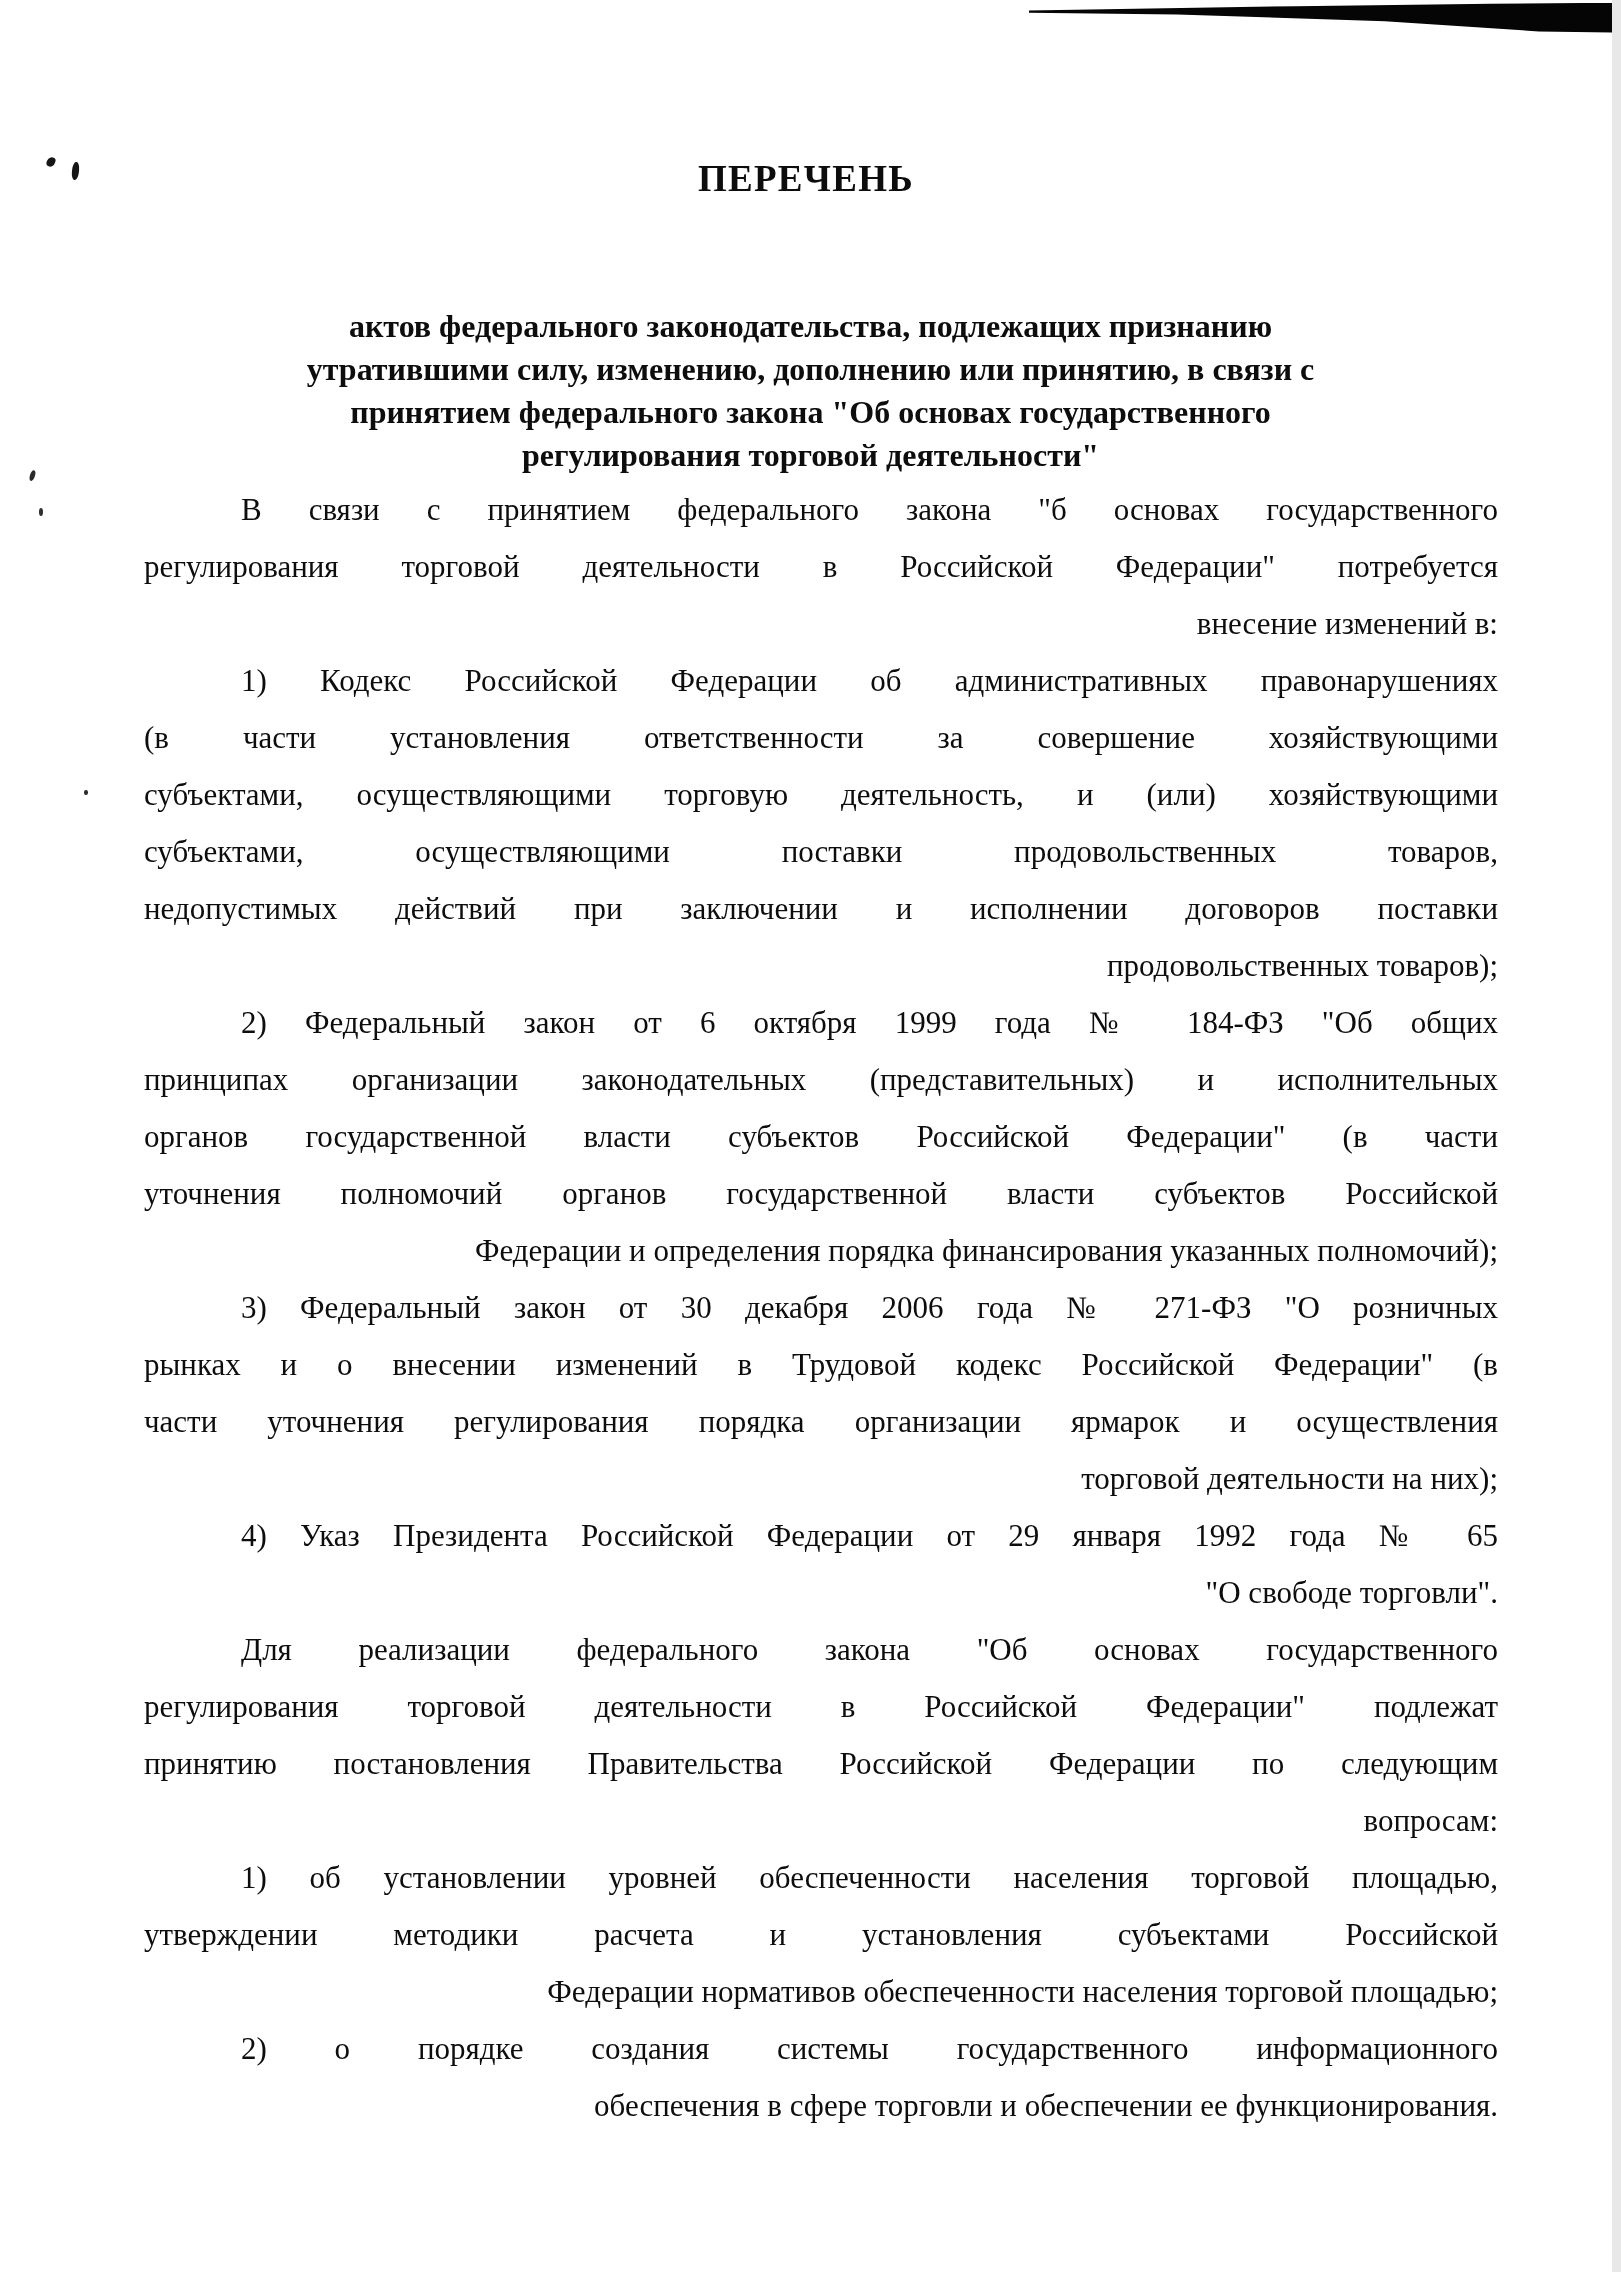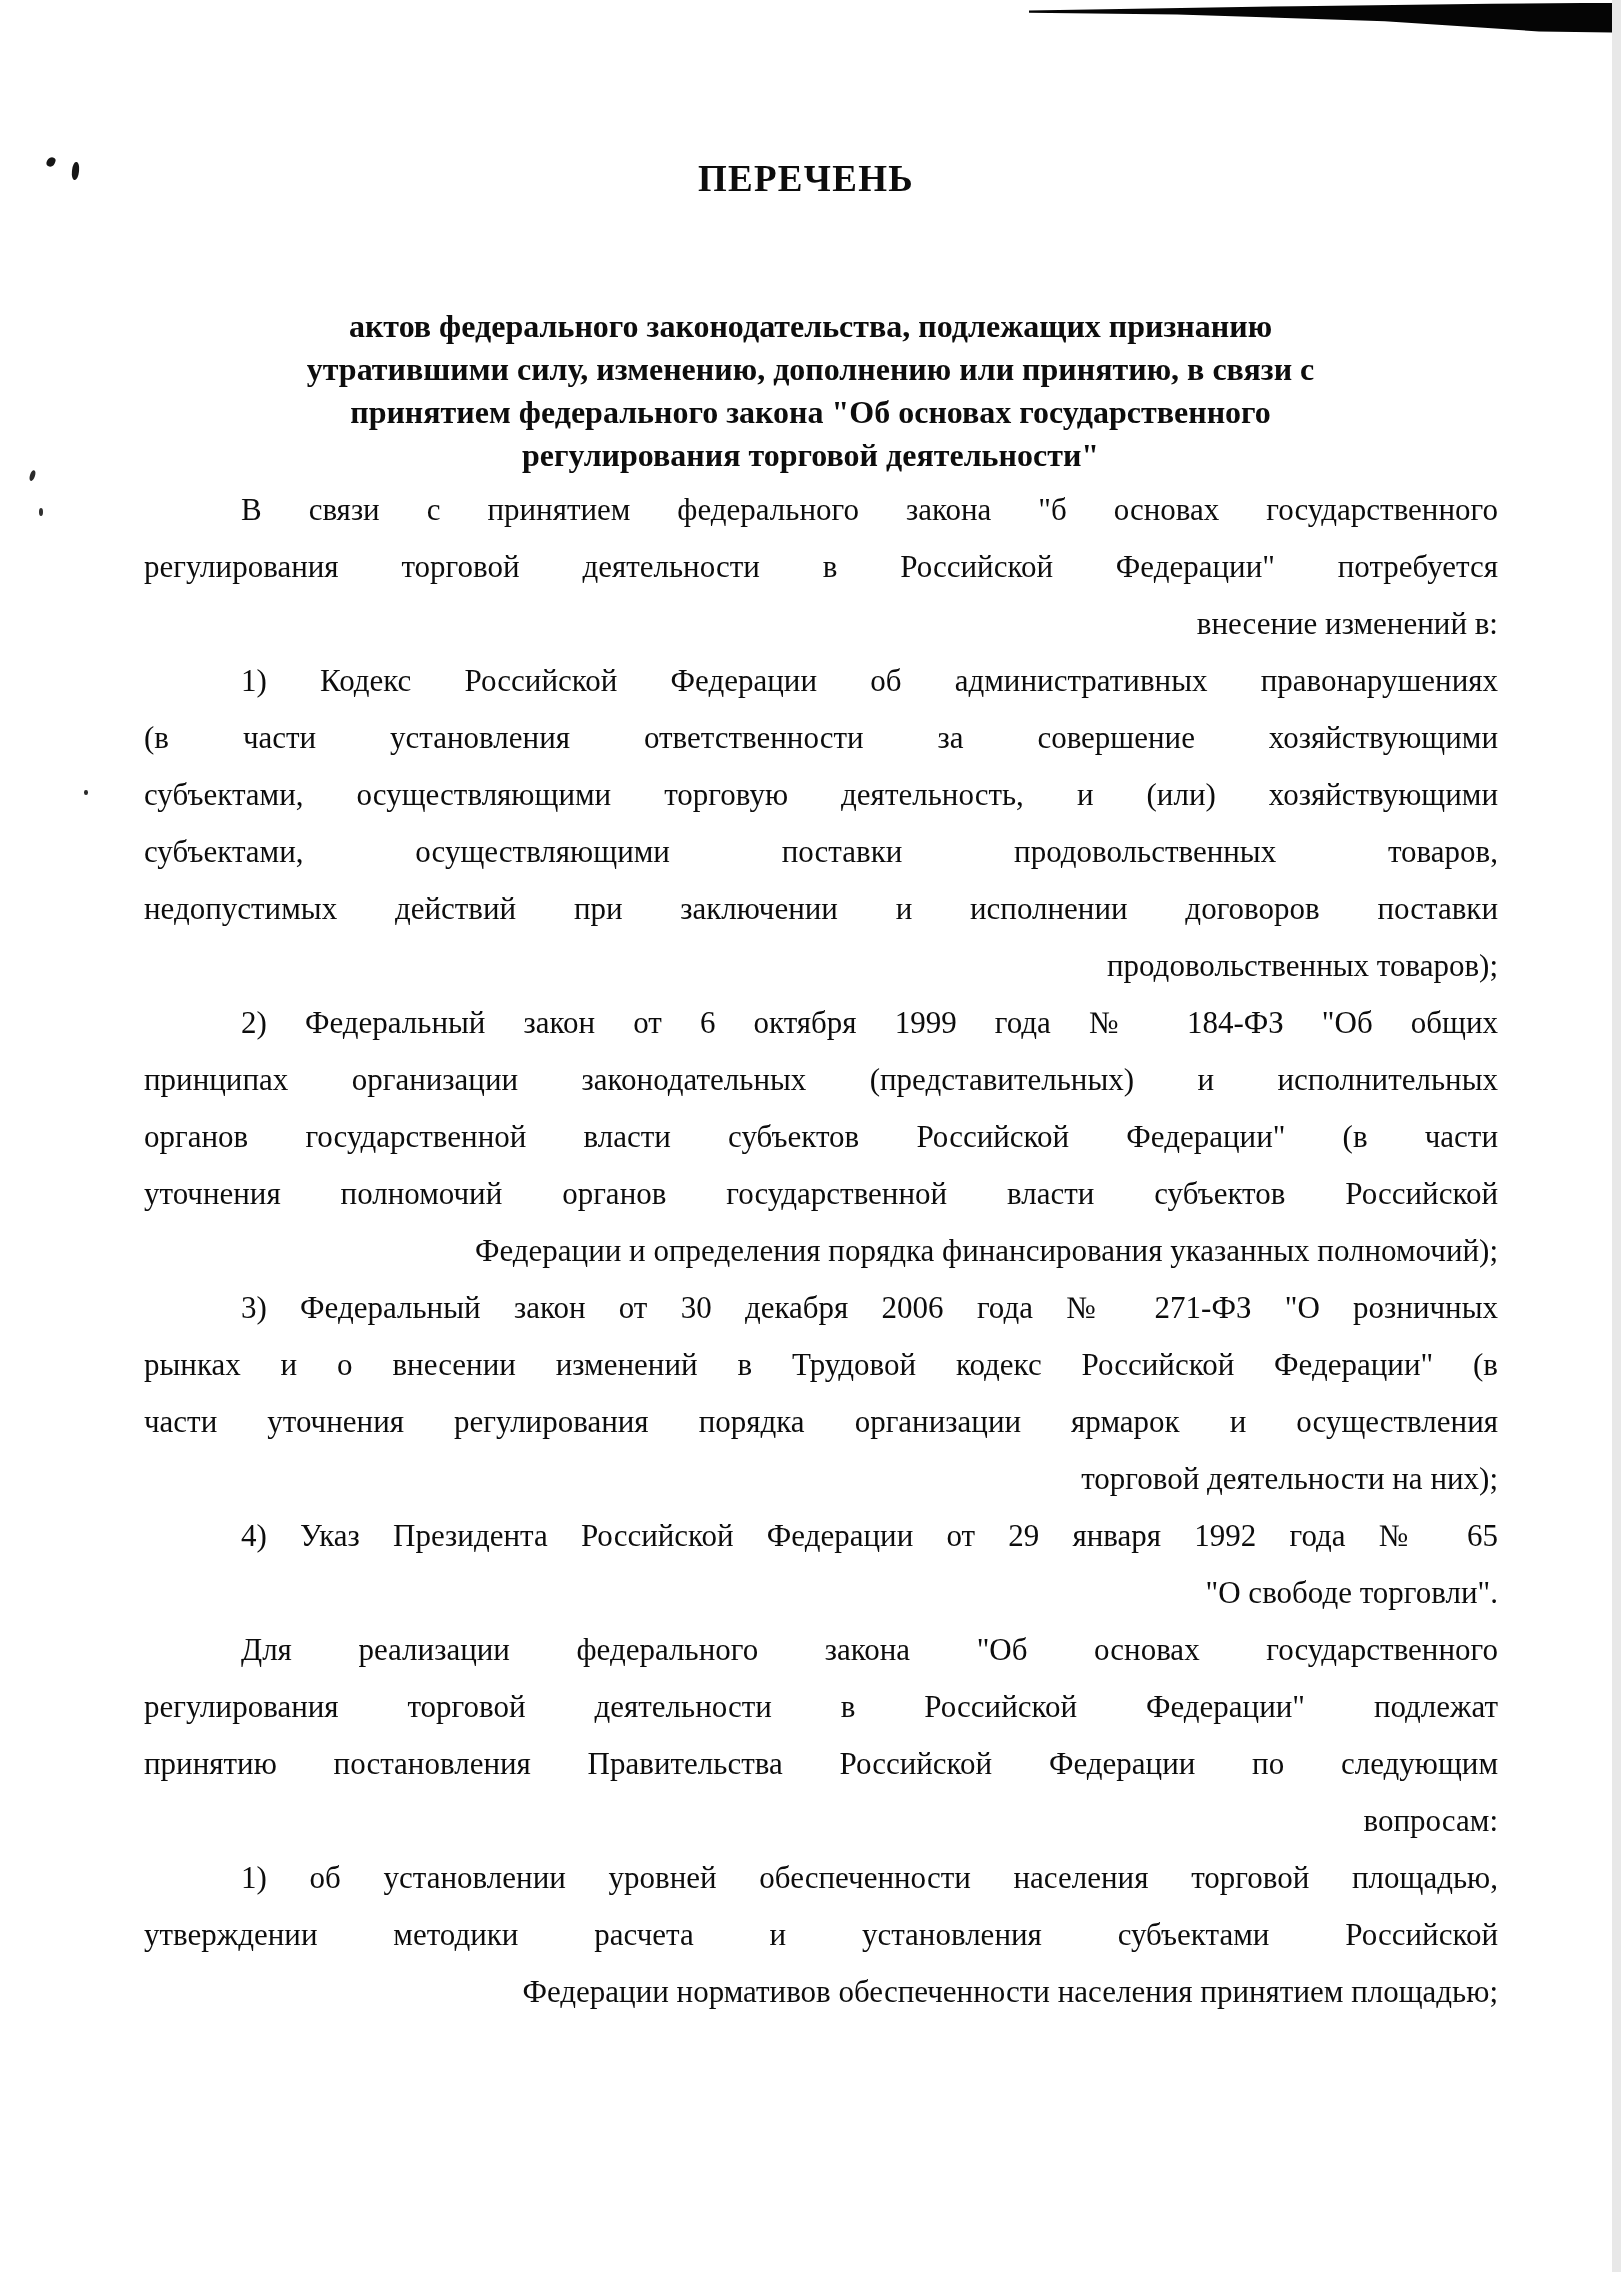--- a/index.html
+++ b/index.html
@@ -120,19 +120,23 @@
     <div>
       <div class="line j ind">Для реализации федерального закона "Об основах государственного</div>
       <div class="line j">регулирования торговой деятельности в Российской Федерации" подлежат</div>
       <div class="line j">принятию постановления Правительства Российской Федерации по следующим</div>
       <div class="line last">вопросам:</div>
     </div>
 
     <div>
       <div class="line j ind">1) об установлении уровней обеспеченности населения торговой площадью,</div>
       <div class="line j">утверждении методики расчета и установления субъектами Российской</div>
-      <div class="line last">Федерации нормативов обеспеченности населения принятием площадью;</div>
+      <div class="line last">Федерации нормативов обеспеченности населения торговой площадью;</div>
     </div>
 
+    <div>
+      <div class="line j ind">2) о порядке создания системы государственного информационного</div>
+      <div class="line last">обеспечения в сфере торговли и обеспечении ее функционирования.</div>
+    </div>
 
   </div>
 </div>
 
 
 </body></html>

